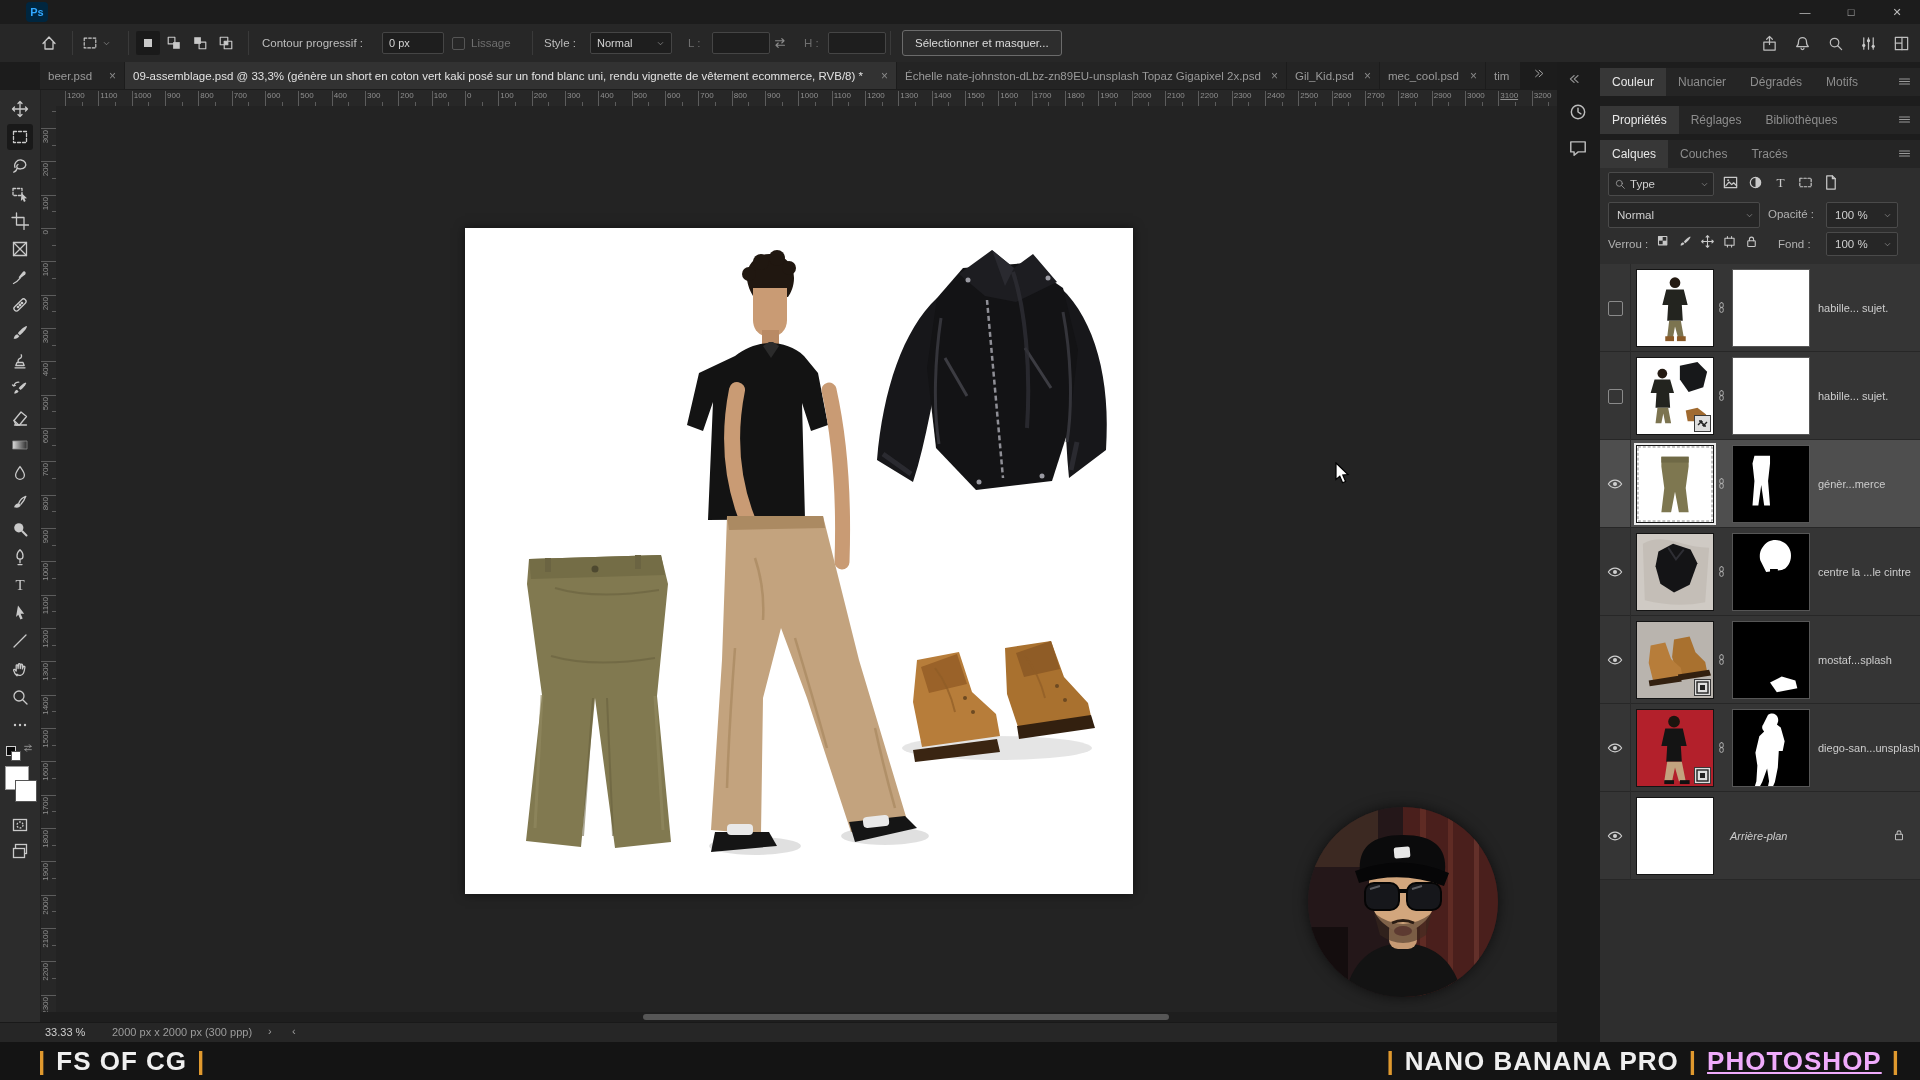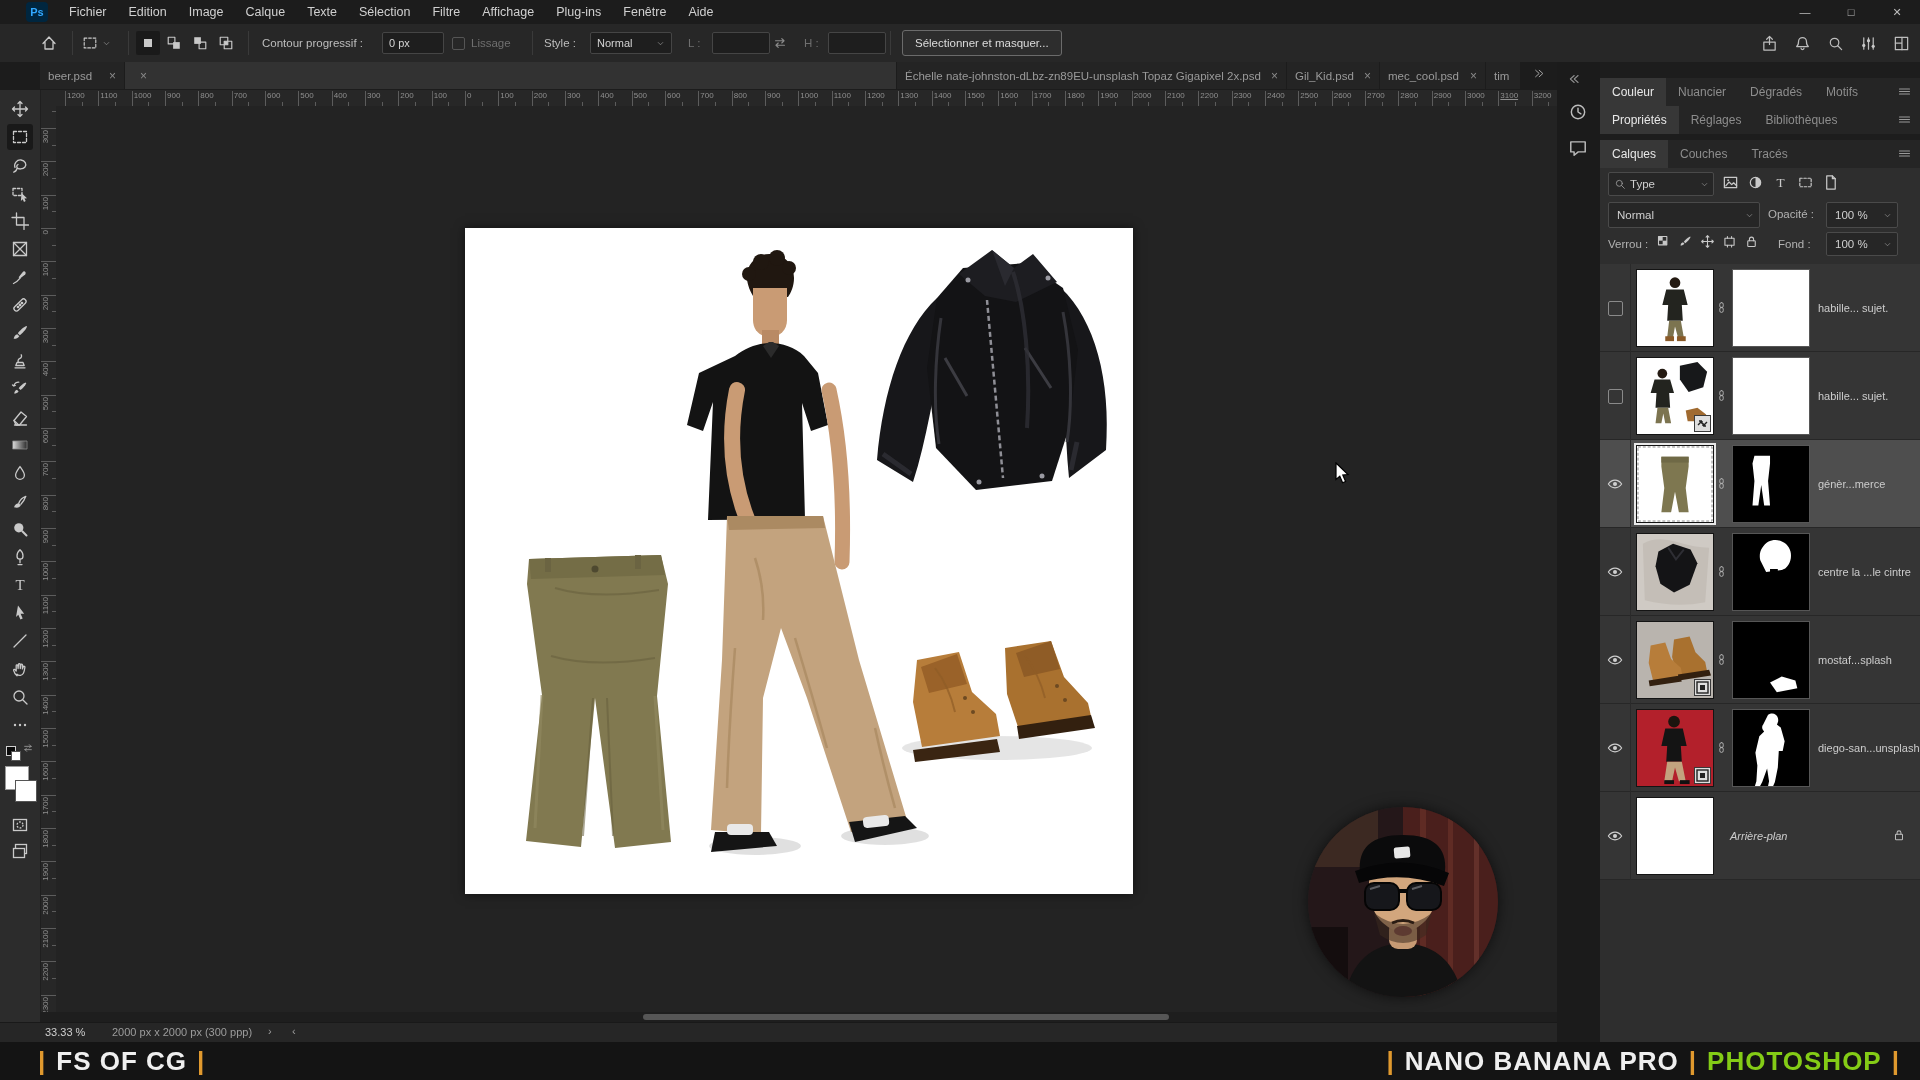--- a/index.html
+++ b/index.html
@@ -71,44 +71,31 @@
   .lthumb{position:absolute;left:36px;top:5px;width:78px;height:78px;border:1px solid #141414;box-sizing:border-box;}
   .lthumb.selhl{box-shadow:0 0 0 2px #e8e8e8;}
   .lmask{position:absolute;left:132px;top:5px;width:78px;height:78px;border:1px solid #565656;box-sizing:border-box;}
   .lname{position:absolute;left:218px;top:0;height:88px;display:flex;align-items:center;color:#cccccc;font-size:11px;}
   .lchain{position:absolute;left:115px;top:37px;}
   .badge{position:absolute;right:2px;bottom:2px;width:17px;height:17px;background:#dedede;border:1px solid #3a3a3a;box-sizing:border-box;}
   
   #banner{left:0;top:1042px;width:1920px;height:38px;background:#141414;color:#efefef;}
   .banner-txt{position:absolute;top:0;height:38px;display:flex;align-items:center;font-weight:bold;font-size:26px;letter-spacing:1px;}
   .pipe{color:#e0992e;margin:0 10px;font-weight:bold;}
-  .orange{color:#84cc16;}
+  .orange{color:#f0abfc;text-decoration:underline;}
   
   #webcam{left:1308px;top:807px;width:190px;height:190px;border-radius:50%;overflow:hidden;box-shadow:0 0 14px rgba(0,0,0,.6);}
   
   #cursor{left:1335px;top:462px;width:20px;height:22px;}
 </style>
 </head>
 <body>
 
 <div id="titlebar" class="abs">
   <div id="ps-logo" class="abs">Ps</div>
-  <div id="menu-items" class="abs">
-      <div class="menu-item">Fichier</div>
-      <div class="menu-item">Edition</div>
-      <div class="menu-item">Image</div>
-      <div class="menu-item">Calque</div>
-      <div class="menu-item">Texte</div>
-      <div class="menu-item">Sélection</div>
-      <div class="menu-item">Filtre</div>
-      <div class="menu-item">Affichage</div>
-      <div class="menu-item">Plug-ins</div>
-      <div class="menu-item">Fenêtre</div>
-      <div class="menu-item">Aide</div>
-    </div>
   <div id="win-controls" class="abs">
       <div class="win-btn">—</div>
       <div class="win-btn">□</div>
       <div class="win-btn">✕</div>
     </div>
 </div>
 
 <div id="optionsbar" class="abs">
   <div class="opt" style="left:40px;">
       <span id="ic-home">
@@ -241,20 +228,21 @@
     </div>
 </div>
 
 <div id="tabbar" class="abs">
   <div id="tabs">
       <div class="tab" style="width:84px">
      <span class="tab-label">beer.psd</span>
         <span class="tab-close">×</span>
    </div>
       <div class="tab active" style="width:771px">
+     <span class="tab-label">09-assemblage.psd @ 33,3% (génère un short en coton vert kaki posé sur un fond blanc uni, rendu vignette de vêtement ecommerce, RVB/8) *</span>
         <span class="tab-close">×</span>
    </div>
       <div class="tab" style="width:389px">
      <span class="tab-label">Échelle nate-johnston-dLbz-zn89EU-unsplash Topaz Gigapixel 2x.psd</span>
         <span class="tab-close">×</span>
    </div>
       <div class="tab" style="width:92px">
      <span class="tab-label">Gil_Kid.psd</span>
         <span class="tab-close">×</span>
    </div>
@@ -755,21 +743,21 @@
       </svg>
     </div>
    <div class="dock-ic" style="top:76px;">
       <svg width="20" height="20" viewBox="0 0 18 18" fill="none" stroke="#bdbdbd" stroke-width="1.3" stroke-linecap="round" stroke-linejoin="round">
         <path d="M2.5 3.5h13v9H9.2l-3.7 3v-3H2.5z"></path>
       </svg>
     </div>
   </div>
 
 <div id="panels" class="abs">
-  <div class="pgroup-tabs" style="top:16px;" id="pgroup1">
+  <div class="pgroup-tabs" style="top:6px;" id="pgroup1">
       <div class="ptab active">Couleur</div>
       <div class="ptab">Nuancier</div>
       <div class="ptab">Dégradés</div>
       <div class="ptab">Motifs</div>
       <div class="pham">
         <svg width="15" height="15" viewBox="0 0 18 18" fill="none" stroke="#9a9a9a" stroke-width="1.3" stroke-linecap="round" stroke-linejoin="round">
           <path d="M3 6h12M3 9h12M3 12h12"></path>
         </svg>
       </div>
     </div>

